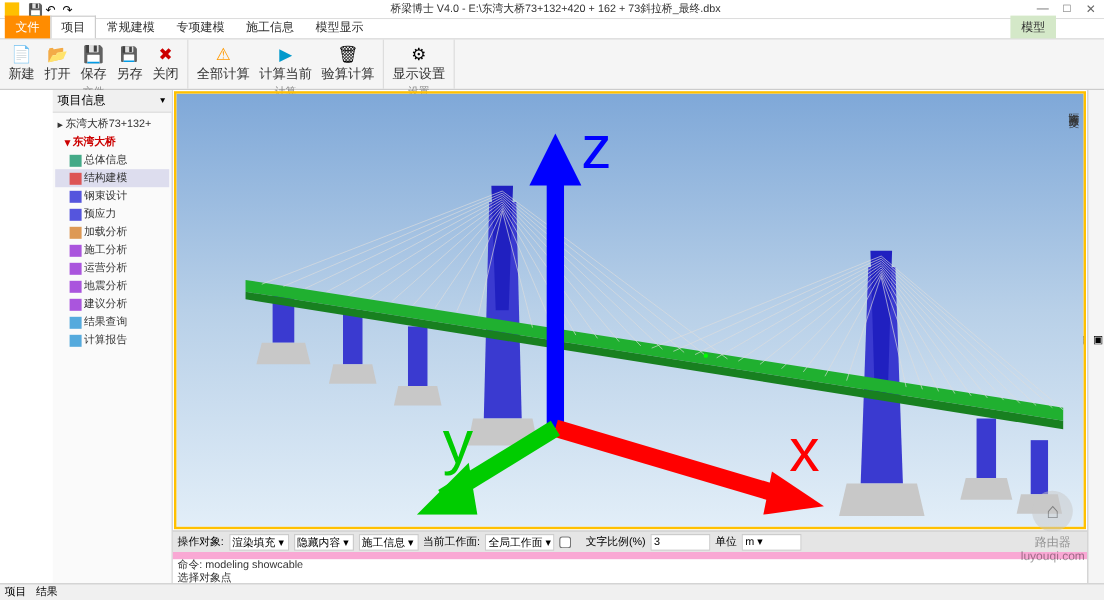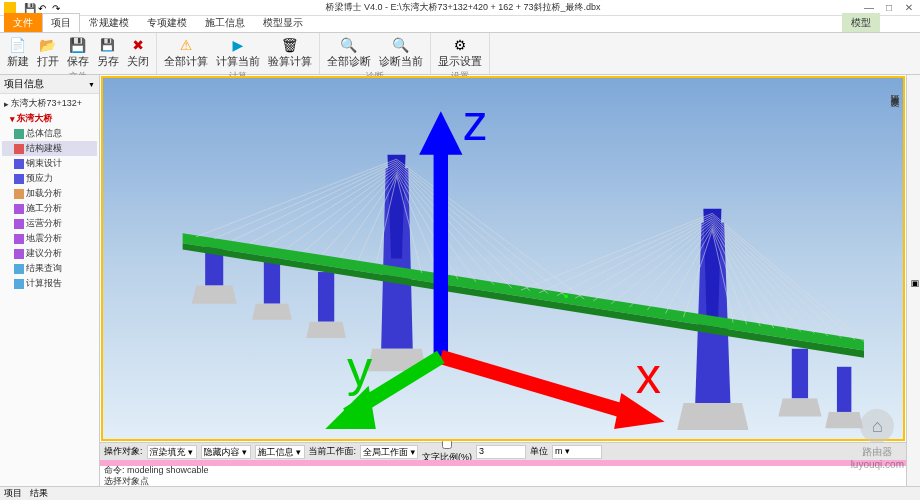--- a/index.html
+++ b/index.html
@@ -29,21 +29,21 @@
 .i-open::before { content: "📂"; }
 .i-save::before { content: "💾"; }
 .i-saveas::before { content: "💾"; font-size:12px;}
 .i-close::before { content: "✖"; color:#c00;}
 .i-warn::before { content: "⚠"; color:#f90;}
 .i-play::before { content: "▶"; color:#09c;}
 .i-clear::before { content: "🗑"; }
 .i-diag::before { content: "🔍"; }
 .i-set::before { content: "⚙"; }
 
-.workarea { flex: 1; display: flex; min-height: 0; }
+.workarea { flex: 1; display: flex; min-height: 0; margin-left: 44px; }
 .sidebar { width: 100px; background: #fafafa; border-right: 1px solid #ccc; display: flex; flex-direction: column; }
 .sidebar .panel-title { font-size: 10px; padding: 2px 4px; background: #f0f0f0; border-bottom: 1px solid #ddd; display:flex; align-items:center; }
 .sidebar .panel-title::after { content: "▼"; margin-left:auto; font-size:7px;}
 .sidebar .tree { flex: 1; padding: 2px; overflow: hidden; }
 .tree-node { font-size: 9px; padding: 1px 2px; color: #333; display: flex; align-items: center; gap: 2px; cursor: pointer; white-space: nowrap; text-overflow: ellipsis; overflow: hidden; }
 .tree-node.root { color: #c00; font-weight: bold; }
 .tree-node.child { padding-left: 12px; }
 .tree-node .ticon { width: 10px; height: 10px; display:inline-block; background:#888; }
 .tree-node.active { background: #dde; }
 .ti-info{background:#4a8!important;}
@@ -60,21 +60,21 @@
 .vert-label { position: absolute; right: 2px; top: 10px; font-size: 9px; color: #333; writing-mode: vertical-rl; }
 .axis-gizmo { position: absolute; left: 10px; bottom: 10px; width: 50px; height: 50px; }
 
 .right-strip { width: 14px; background: #f5f5f5; border-left: 1px solid #ccc; display: flex; flex-direction: column; align-items: center; padding-top: 4px; gap: 4px; font-size: 9px; writing-mode: vertical-rl; }
 .right-strip span{cursor:pointer;}
 
 .toolbar-bottom { height: 18px; border-top: 1px solid #ccc; background: #e5e5e5; display: flex; align-items: center; padding: 0 4px; gap: 4px; font-size: 9px; }
 .toolbar-bottom select, .toolbar-bottom .field { font-size: 9px; height: 14px; border: 1px solid #ccc; background: #fff; padding: 0 2px; }
 .toolbar-bottom .field { min-width: 50px; }
 .toolbar-bottom .dd::after { content: " ▾"; }
-.toolbar-bottom .chk { display:flex; align-items:center; gap:2px;flex-direction:column;}
+.toolbar-bottom .chk { display:flex; align-items:center; gap:12px;}
 .toolbar-bottom .chk input{width:10px;height:10px;}
 
 .cmd-area { height: 26px; border-top: 6px solid #f9a8d4; font-size: 9px; padding: 1px 4px; color: #333; display:flex; flex-direction:column; justify-content:center; background:#fff;}
 .cmd-area div{line-height:1.2;}
 
 .statusbar { height: 14px; background: #f0f0f0; border-top: 1px solid #ccc; display: flex; align-items: center; padding: 0 4px; font-size: 9px; gap: 8px; }
 
 .watermark { position: absolute; right: 16px; bottom: 30px; font-size: 10px; color: rgba(0,0,0,0.38); text-align: center; pointer-events:none; z-index:10;}
 .watermark .logo { width: 34px; height: 34px; border-radius: 50%; background: rgba(200,200,200,0.5); margin: 0 auto 2px; display:flex;align-items:center;justify-content:center;font-size:18px;}
 </style>
@@ -142,33 +142,20 @@
         <div class="rbtn">
           <div class="icon i-play"></div>
           <div class="txt">计算当前</div>
         </div>
         <div class="rbtn">
           <div class="icon i-clear"></div>
           <div class="txt">验算计算</div>
         </div>
       </div>
       <div class="label">计算</div>
-    </div>
-    <div class="ribbon-group">
-      <div class="btns">
-        <div class="rbtn">
-          <div class="icon i-diag"></div>
-          <div class="txt">全部诊断</div>
-        </div>
-        <div class="rbtn">
-          <div class="icon i-diag"></div>
-          <div class="txt">诊断当前</div>
-        </div>
-      </div>
-      <div class="label">诊断</div>
     </div>
     <div class="ribbon-group">
       <div class="btns">
         <div class="rbtn">
           <div class="icon i-set"></div>
           <div class="txt">显示设置</div>
         </div>
       </div>
       <div class="label">设置</div>
     </div>

